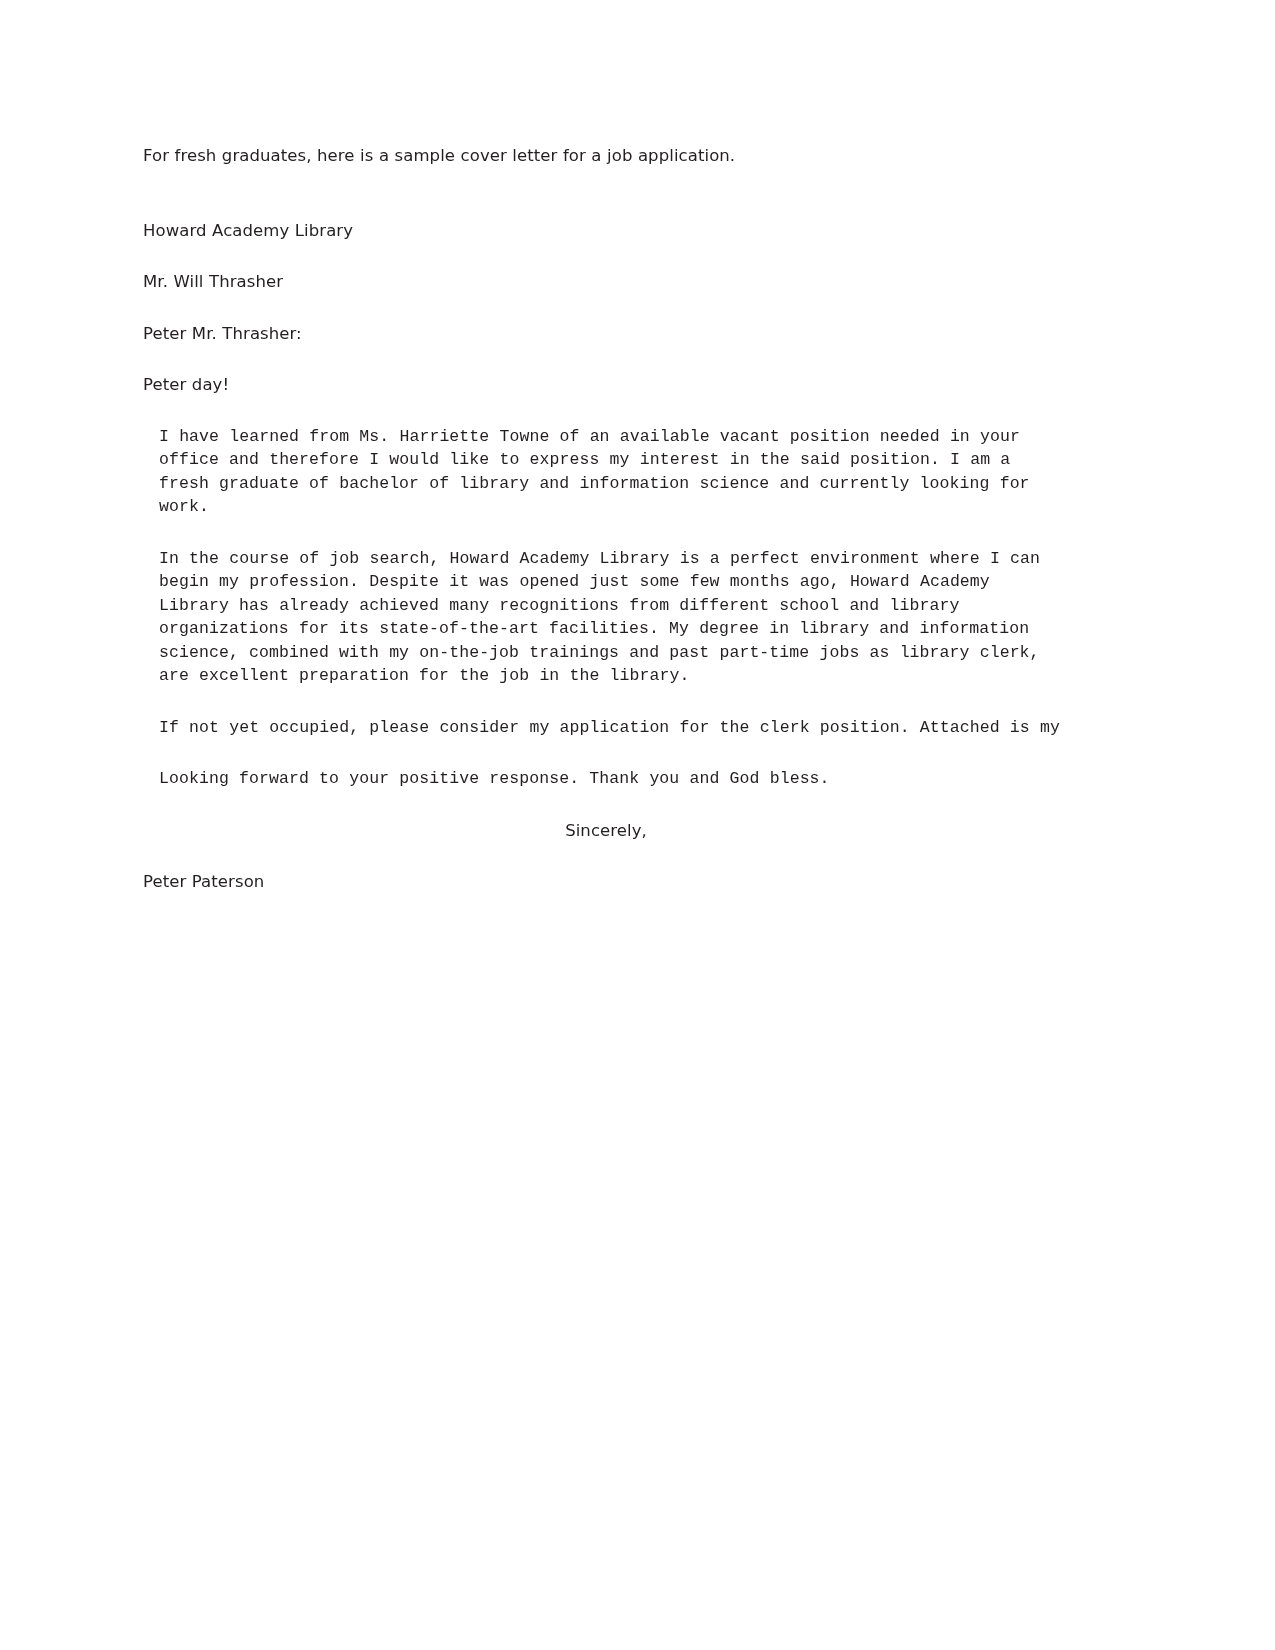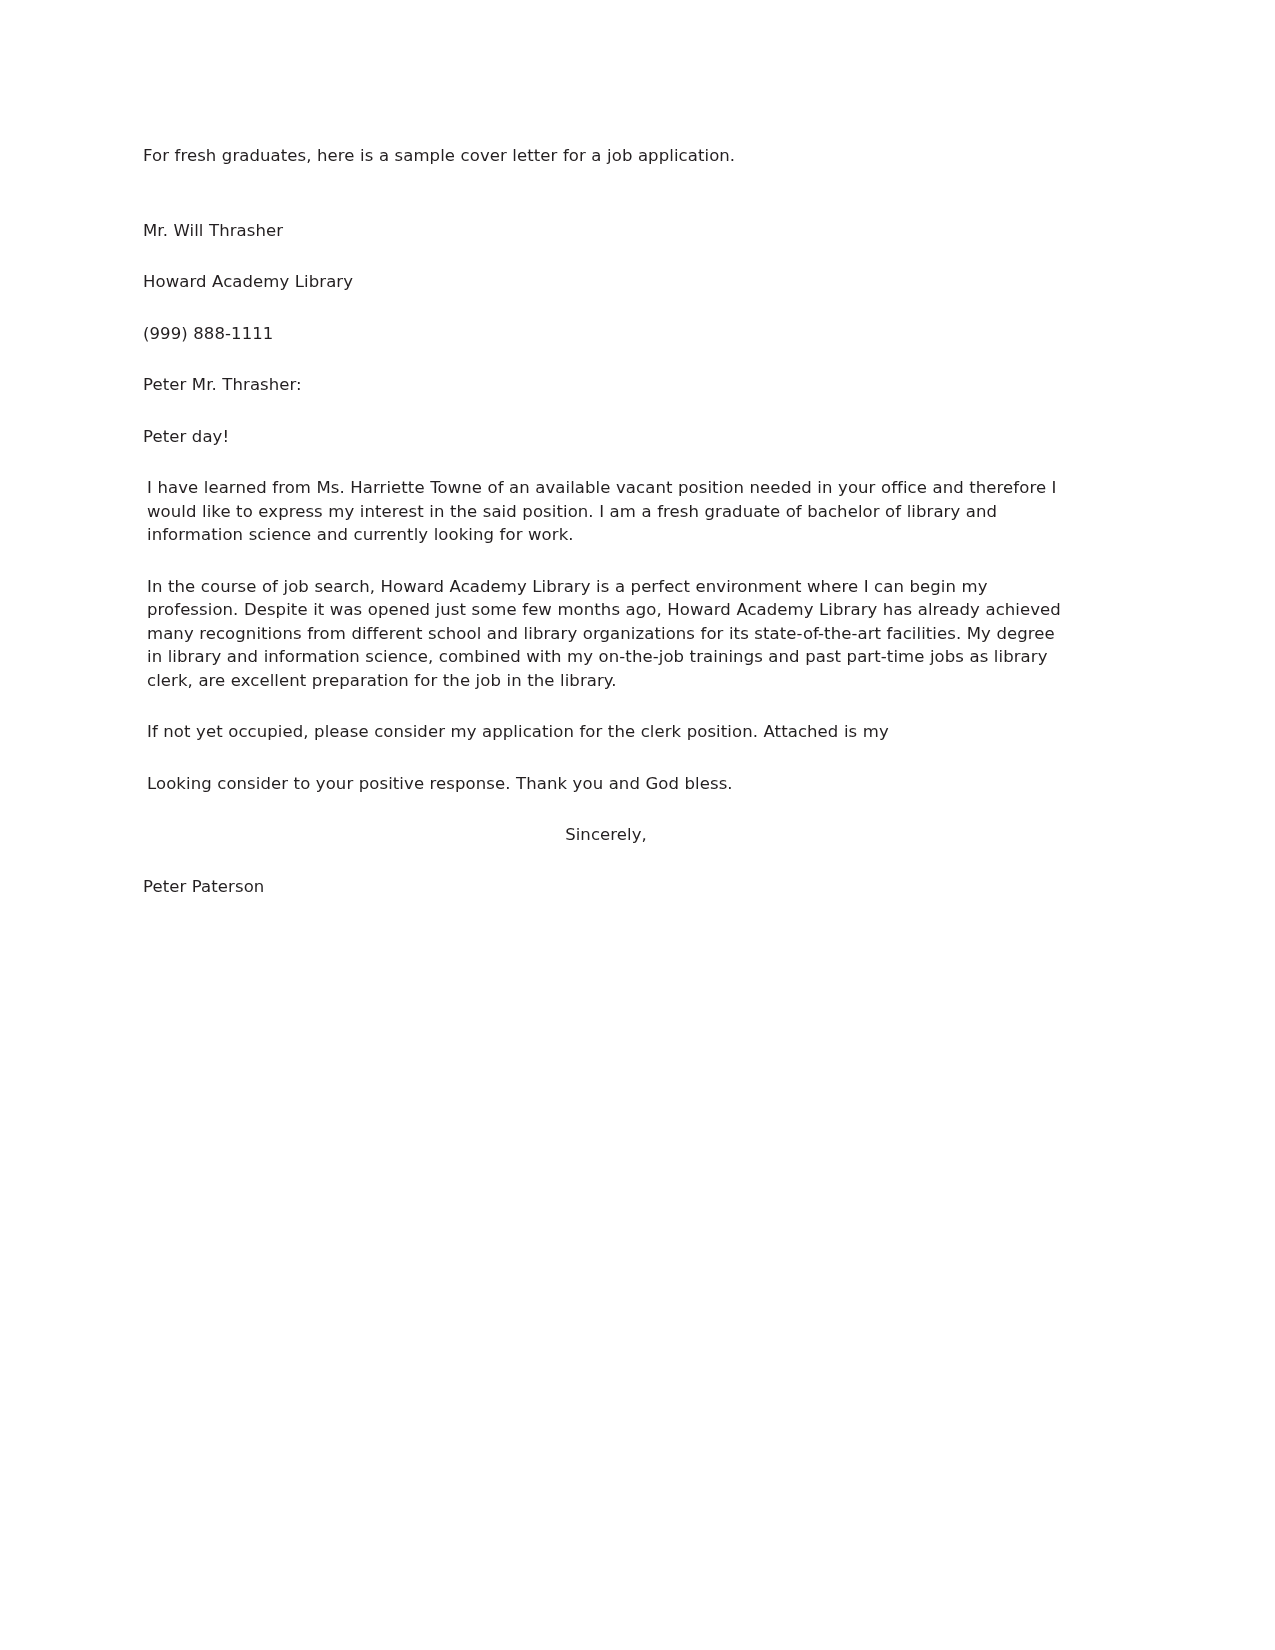--- a/index.html
+++ b/index.html
@@ -33,50 +33,49 @@
     color: #231f20;
     text-align: left;
     letter-spacing: 0.005em;
     word-spacing: 0.01em;
     margin: 0;
   }
   
   .blk { margin: 0 0 28px 0; }
   .blk-intro { margin: 0 0 51px 0; }
   .blk-tight { margin: 0 0 28px 0; text-align: center; }
-  .para-body { margin: 0 0 28px 4px; }
+  .para-body { margin: 0 0 28px 16px; font-family: Liberation Mono, monospace; }
   .sig-name { margin: 28px 0 0 0; }
 </style>
 </head>
 <body>
 
 <div class="page">
   <div class="letter">
 
     <p class="line blk-intro">For fresh graduates, here is a sample cover letter for a job application.</p>
 
 
+    <p class="line blk">Howard Academy Library</p>
+
     <p class="line blk">Mr. Will Thrasher</p>
 
-    <p class="line blk">Howard Academy Library</p>
 
-
-    <p class="line blk">(999) 888-1111</p>
 
     <p class="line blk">Peter Mr. Thrasher:</p>
 
     <p class="line blk">Peter day!</p>
 
     <p class="para para-body">I have learned from Ms. Harriette Towne of an available vacant position needed in your office and therefore I would like to express my interest in the said position. I am a fresh graduate of bachelor of library and information science and currently looking for work.</p>
 
     <p class="para para-body">In the course of job search, Howard Academy Library is a perfect environment where I can begin my profession. Despite it was opened just some few months ago, Howard Academy Library has already achieved many recognitions from different school and library organizations for its state-of-the-art facilities. My degree in library and information science, combined with my on-the-job trainings and past part-time jobs as library clerk, are excellent preparation for the job in the library.</p>
 
     <p class="para para-body">If not yet occupied, please consider my application for the clerk position. Attached is my</p>
 
 
-    <p class="para para-body">Looking consider to your positive response. Thank you and God bless.</p>
+    <p class="para para-body">Looking forward to your positive response. Thank you and God bless.</p>
 
     <p class="line blk-tight">Sincerely,</p>
 
     <p class="line sig-name">Peter Paterson</p>
 
   </div>
 </div>
 
 </body></html>

